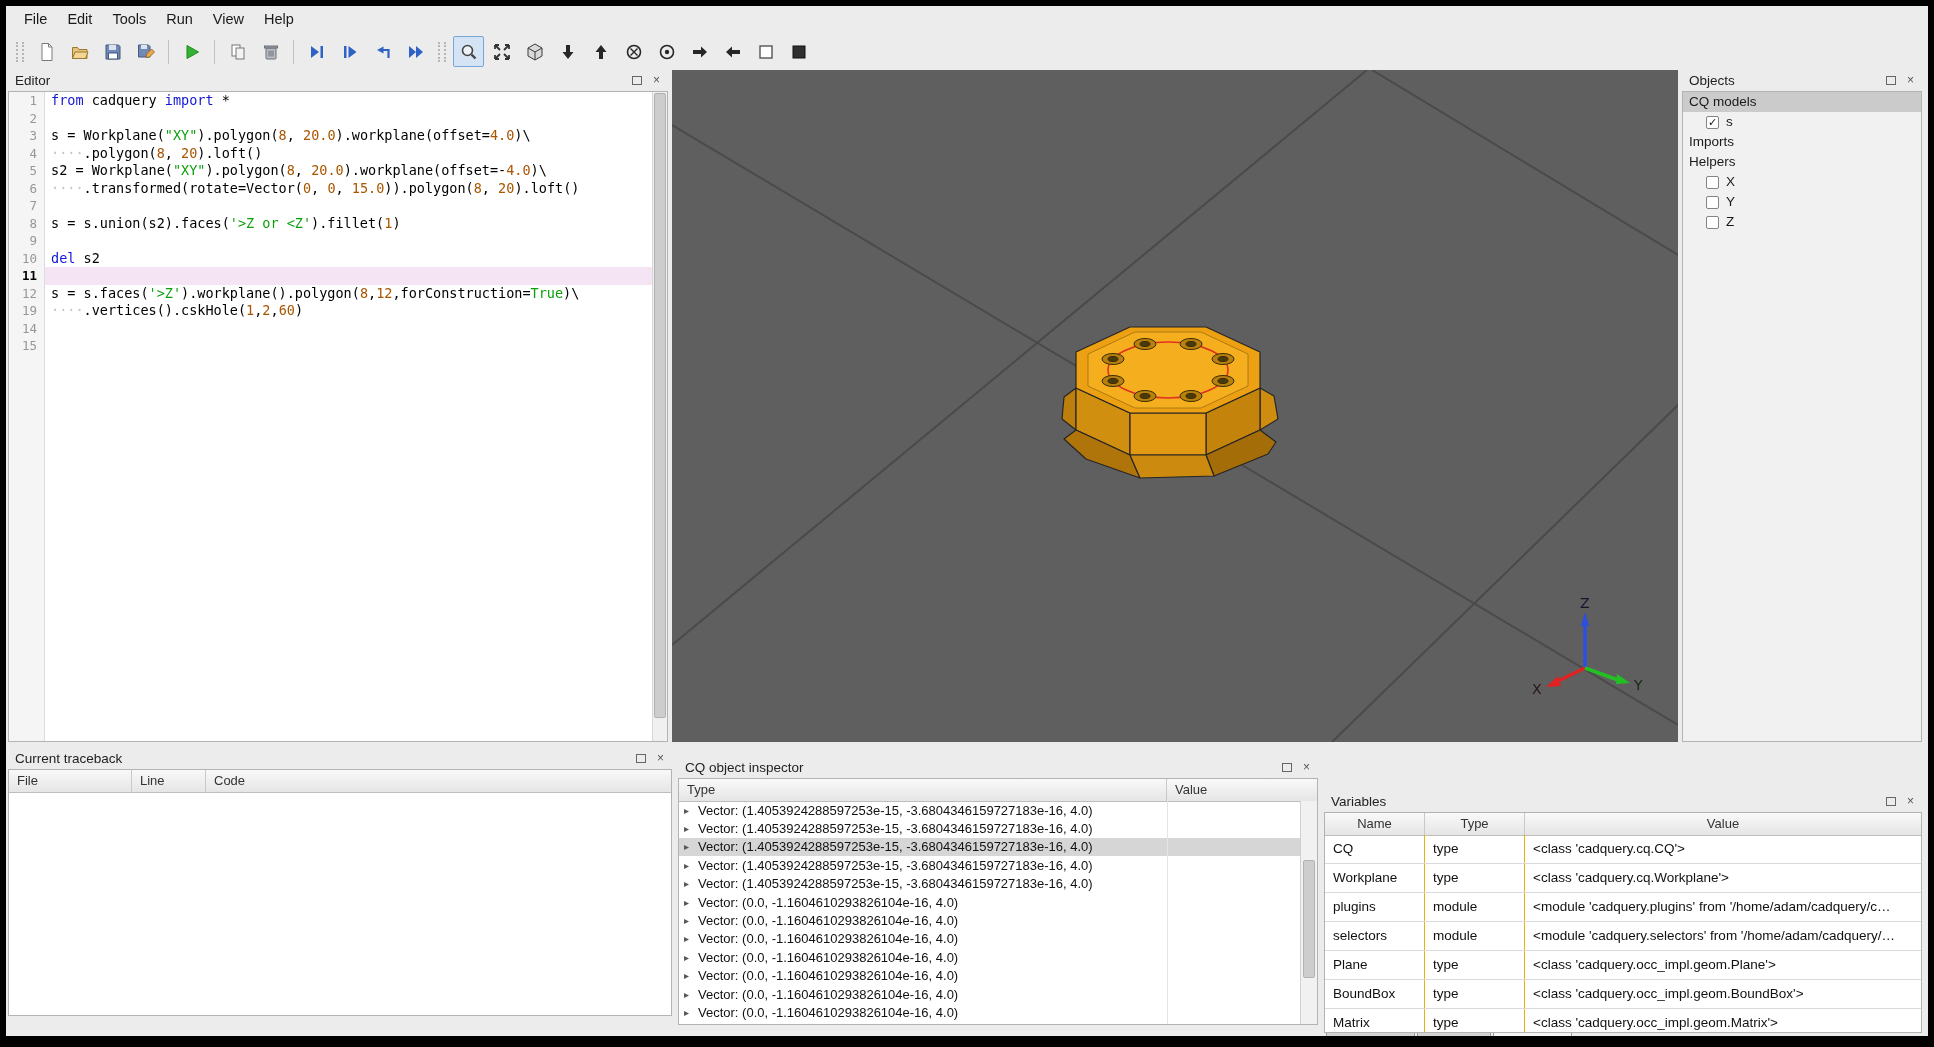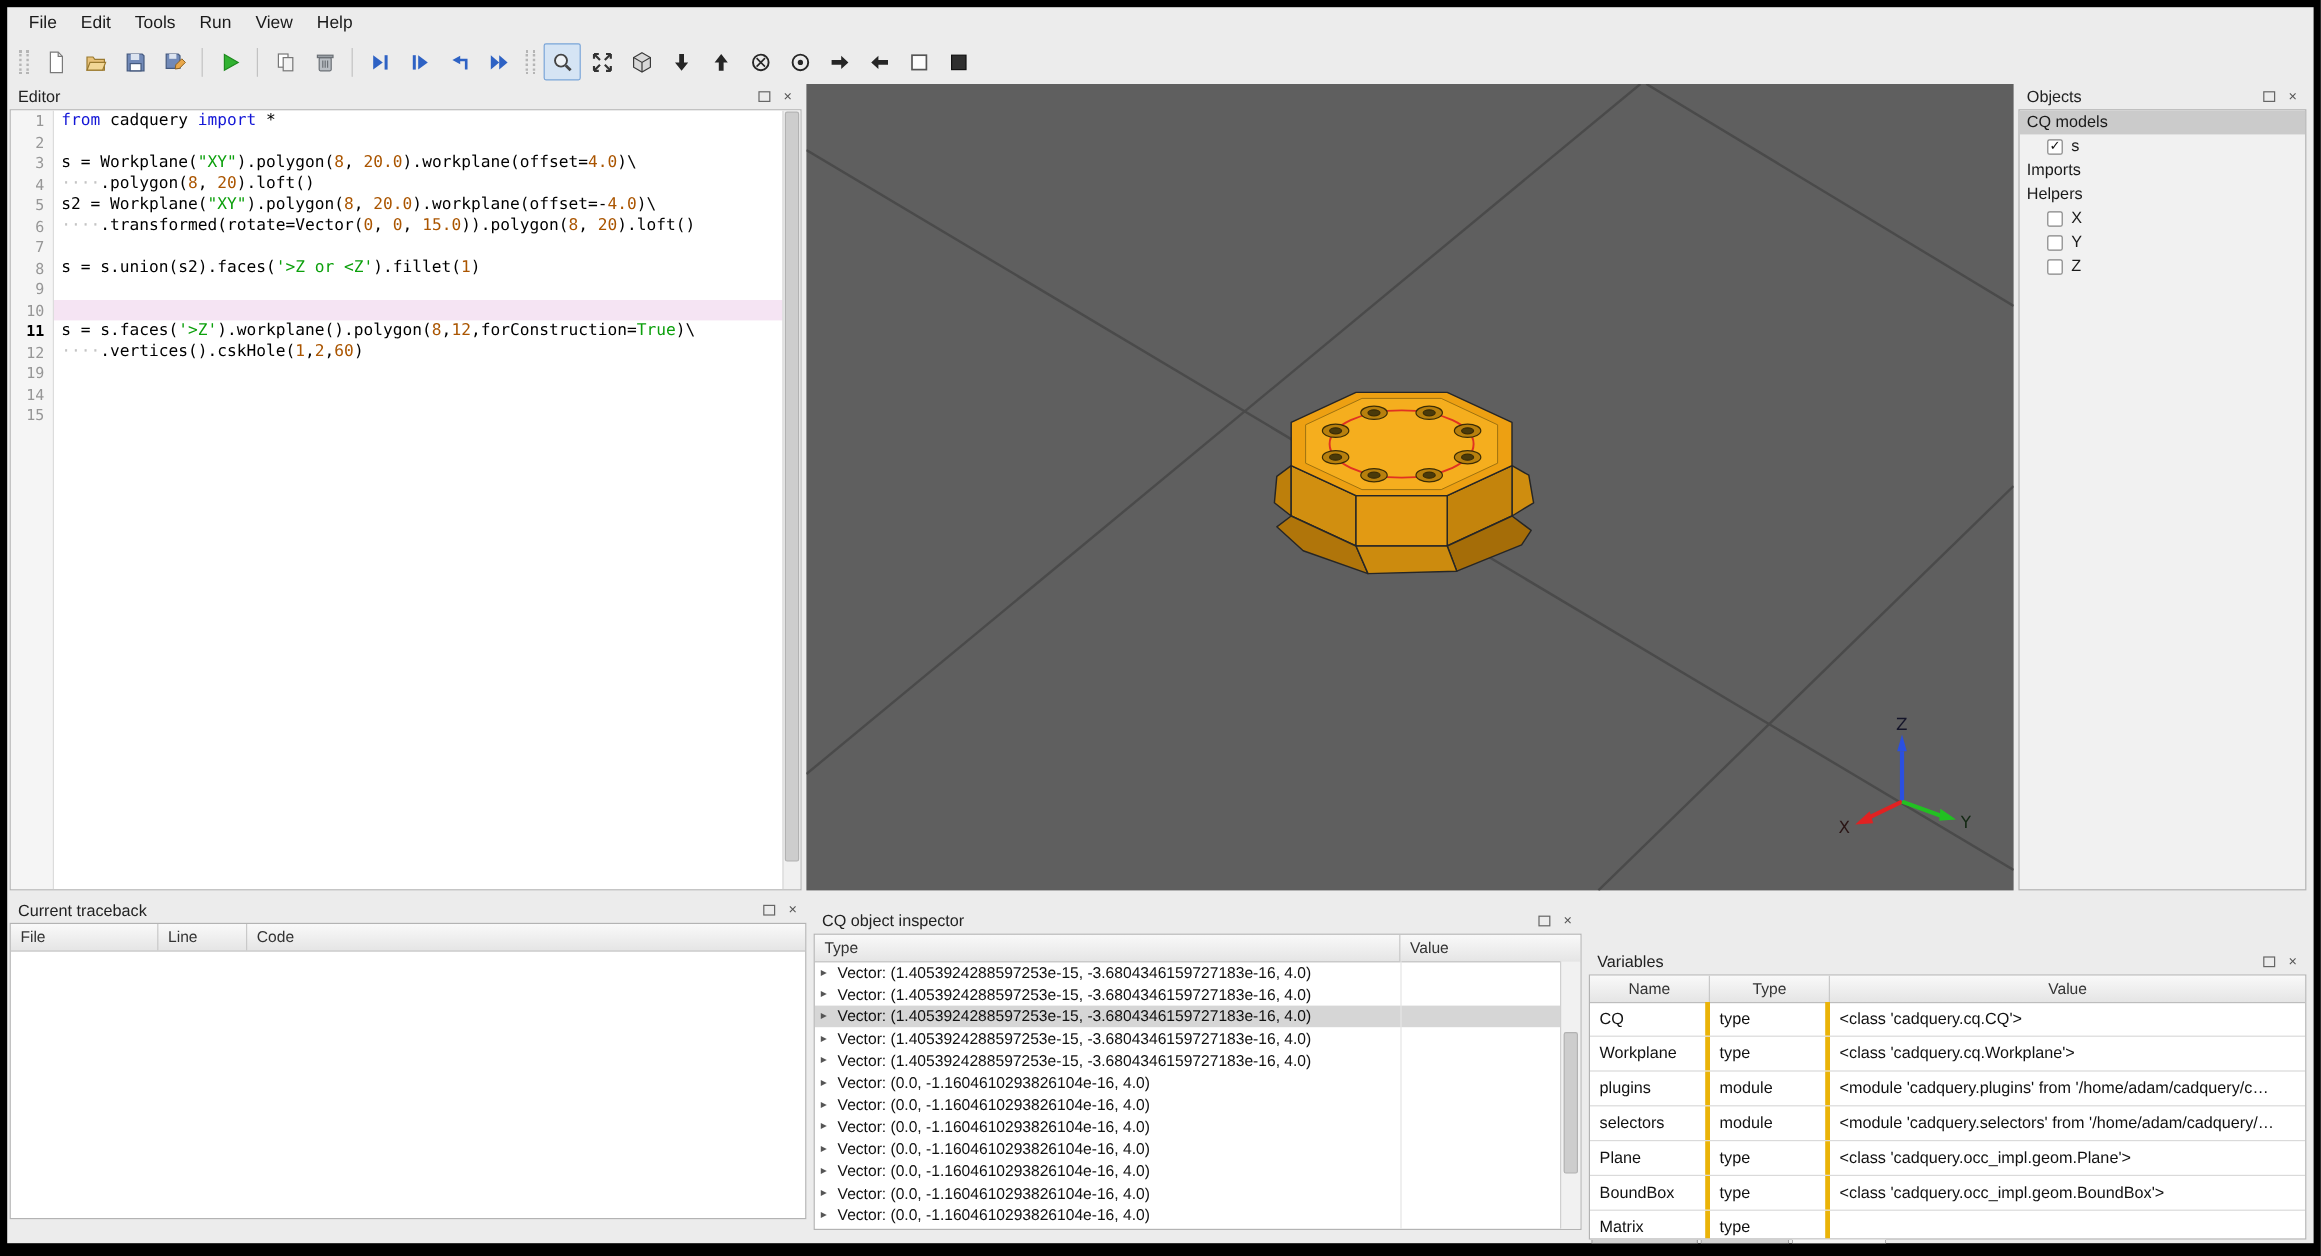--- a/index.html
+++ b/index.html
@@ -76,21 +76,21 @@
   .insp-row.sel{background:#d6d6d6;}
   .tri{color:#555;font-size:10px;width:14px;flex:0 0 auto;}
   .col-div{position:absolute;left:488px;top:22px;bottom:0;width:1px;background:#e4e4e4;}
   #insp-scroll{position:absolute;right:0;top:22px;bottom:0;width:16px;background:#f1f1f1;border-left:1px solid #d0d0d0;}
   #insp-scroll .vhandle{position:absolute;left:1px;right:1px;top:26%;height:52%;}
 
   
   .var-col-name{width:100px;} .var-col-type{width:100px;} .var-col-value{flex:1;border-right:none;}
   #var-rows{position:absolute;left:0;top:22px;right:0;bottom:0;overflow:hidden;}
   .var-row{display:flex;height:28px;line-height:27px;font-size:13.5px;border-bottom:1px solid #dadada;color:#111;}
-  .vc{padding:0 8px;border-right:4px solid #eab308;overflow:hidden;white-space:nowrap;box-sizing:border-box;}
+  .vc{padding:0 8px;border-right:1px solid #eab308;overflow:hidden;white-space:nowrap;box-sizing:border-box;}
   .vc-name{width:100px;} .vc-type{width:100px;} .vc-value{flex:1;border-right:none;}
 
   #tabbar{position:absolute;left:2px;right:0;bottom:0;height:26px;display:flex;gap:2px;align-items:flex-start;}
   .tab{background:#d3d3d3;border:1px solid #9c9c9c;border-top:none;border-radius:0 0 3px 3px;padding:0 12px;height:20px;line-height:20px;font-size:13px;color:#222;}
   .tab.active{background:#f5f5f5;height:23px;line-height:23px;}
 </style>
 </head>
 <body>
 
 <div id="window">
@@ -276,20 +276,21 @@
       <div id="code-area">
           <div class="code-line"><span class="tk-k">from</span><span class="tk-d"> cadquery </span><span class="tk-k">import</span><span class="tk-d"> *</span></div>
           <div class="code-line"></div>
           <div class="code-line"><span class="tk-d">s = Workplane(</span><span class="tk-s">"XY"</span><span class="tk-d">).polygon(</span><span class="tk-n">8</span><span class="tk-d">, </span><span class="tk-n">20.0</span><span class="tk-d">).workplane(offset=</span><span class="tk-n">4.0</span><span class="tk-d">)\</span></div>
           <div class="code-line"><span class="tk-w">····</span><span class="tk-d">.polygon(</span><span class="tk-n">8</span><span class="tk-d">, </span><span class="tk-n">20</span><span class="tk-d">).loft()</span></div>
           <div class="code-line"><span class="tk-d">s2 = Workplane(</span><span class="tk-s">"XY"</span><span class="tk-d">).polygon(</span><span class="tk-n">8</span><span class="tk-d">, </span><span class="tk-n">20.0</span><span class="tk-d">).workplane(offset=-</span><span class="tk-n">4.0</span><span class="tk-d">)\</span></div>
           <div class="code-line"><span class="tk-w">····</span><span class="tk-d">.transformed(rotate=Vector(</span><span class="tk-n">0</span><span class="tk-d">, </span><span class="tk-n">0</span><span class="tk-d">, </span><span class="tk-n">15.0</span><span class="tk-d">)).polygon(</span><span class="tk-n">8</span><span class="tk-d">, </span><span class="tk-n">20</span><span class="tk-d">).loft()</span></div>
           <div class="code-line"></div>
           <div class="code-line"><span class="tk-d">s = s.union(s2).faces(</span><span class="tk-s">'&gt;Z or &lt;Z'</span><span class="tk-d">).fillet(</span><span class="tk-n">1</span><span class="tk-d">)</span></div>
           <div class="code-line"></div>
+          <div class="code-line"><span class="tk-k">del</span><span class="tk-d"> s2</span></div>
           <div class="code-line hl"></div>
           <div class="code-line"><span class="tk-d">s = s.faces(</span><span class="tk-s">'&gt;Z'</span><span class="tk-d">).workplane().polygon(</span><span class="tk-n">8</span><span class="tk-d">,</span><span class="tk-n">12</span><span class="tk-d">,forConstruction=</span><span class="tk-b">True</span><span class="tk-d">)\</span></div>
           <div class="code-line"><span class="tk-w">····</span><span class="tk-d">.vertices().cskHole(</span><span class="tk-n">1</span><span class="tk-d">,</span><span class="tk-n">2</span><span class="tk-d">,</span><span class="tk-n">60</span><span class="tk-d">)</span></div>
           <div class="code-line"></div>
           <div class="code-line"></div>
         </div>
       <div class="vscroll">
           <div class="vhandle" style="height:96%"></div>
         </div>
     </div>
@@ -522,20 +523,21 @@
             <span class="vc vc-value">&lt;class 'cadquery.occ_impl.geom.Plane'&gt;</span>
           </div>
           <div class="var-row">
             <span class="vc vc-name">BoundBox</span>
             <span class="vc vc-type">type</span>
             <span class="vc vc-value">&lt;class 'cadquery.occ_impl.geom.BoundBox'&gt;</span>
           </div>
           <div class="var-row">
             <span class="vc vc-name">Matrix</span>
             <span class="vc vc-type">type</span>
+            <span class="vc vc-value">&lt;class 'cadquery.occ_impl.geom.Matrix'&gt;</span>
           </div>
         </div>
     </div>
     <div id="tabbar">
         <div class="tab">Log viewer</div>
         <div class="tab">Console</div>
         <div class="tab active">Variables</div>
       </div>
   </div>
 

